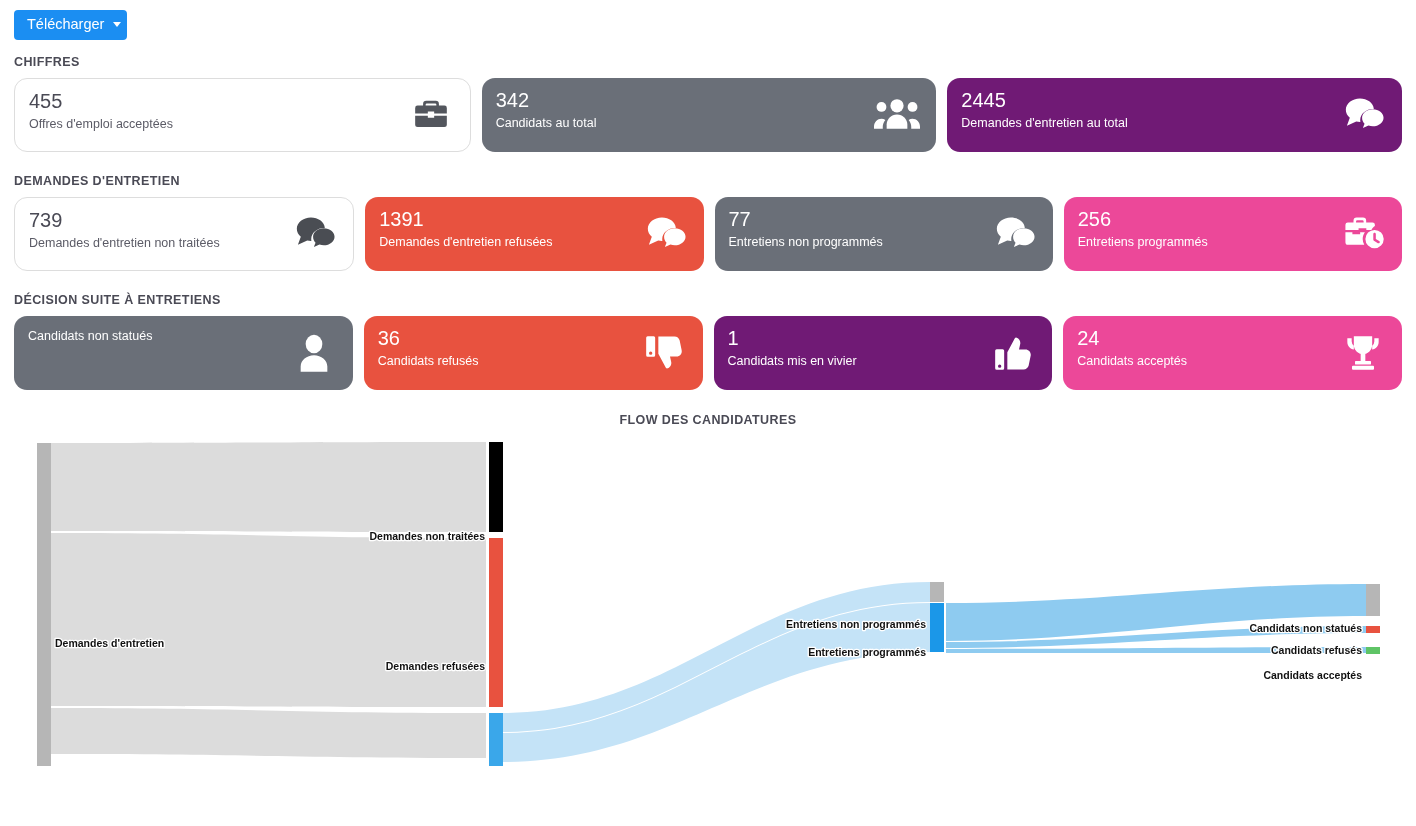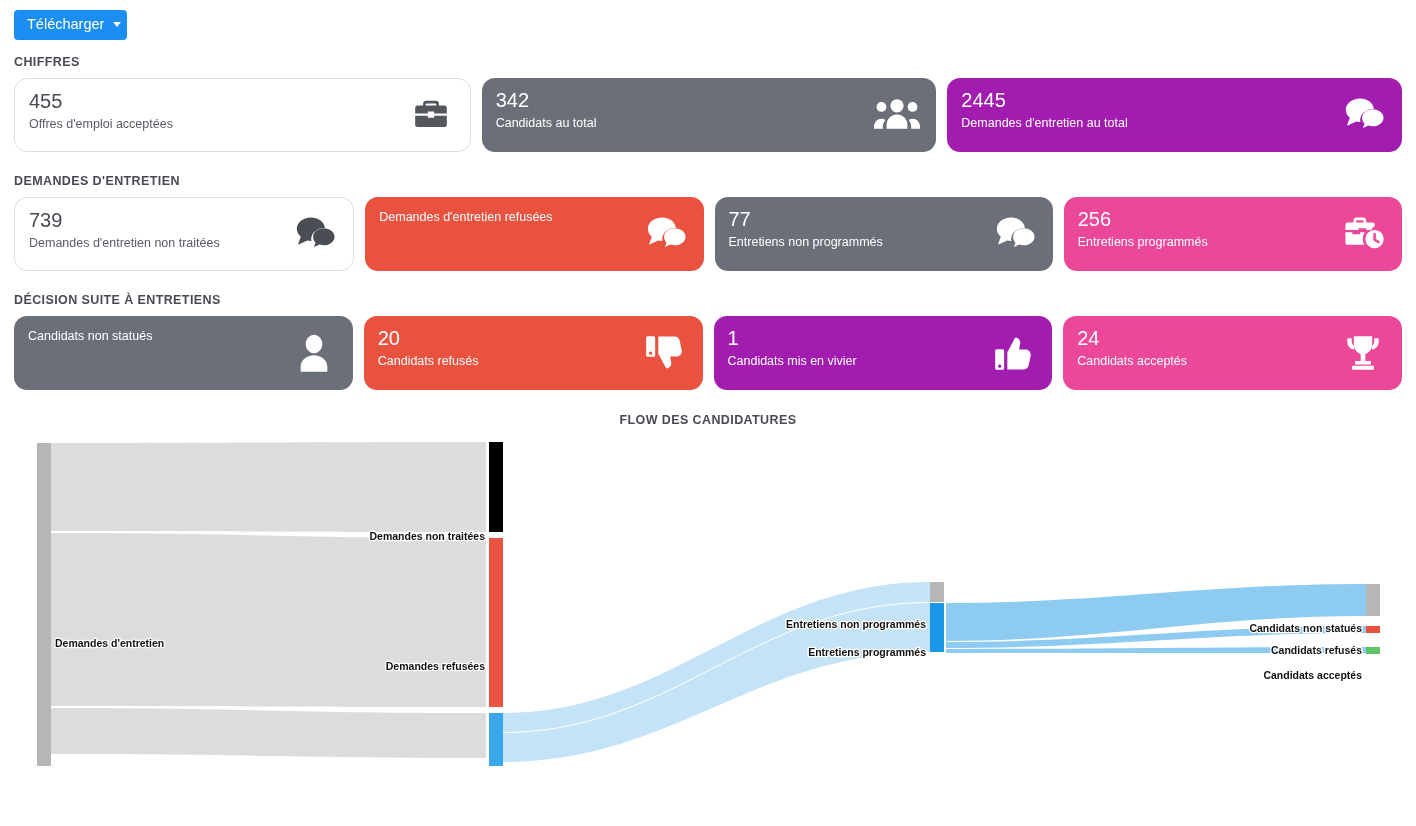--- a/index.html
+++ b/index.html
@@ -55,21 +55,21 @@
   .card .card-icon {
     position: absolute; right: 16px; top: 50%;
     transform: translateY(-50%);
     width: 46px; height: 46px;
     display: flex; align-items: center; justify-content: center;
   }
   .card.white { background: #fff; border: 1px solid #ddd; }
   .card.white .value { color: #4a4a55; }
   .card.white .label { color: #5b5b66; }
   .card.gray  { background: #6a6f78; }
-  .card.blue  { background: #a21caf; }
+  .card.blue  { background: #701a75; }
   .card.red   { background: #e8523f; }
   .card.green { background: #ec4899; }
   .card.gray .value, .card.gray .label,
   .card.blue .value, .card.blue .label,
   .card.red  .value, .card.red  .label,
   .card.green .value, .card.green .label { color: #ffffff; }
 
   
   .sankey-wrap { position: relative; width: 1388px; height: 330px; }
   .sankey-wrap svg { display: block; }
@@ -146,20 +146,21 @@
         <div class="label">Demandes d'entretien non traitées</div>
         <div class="card-icon">
           <svg width="46" height="38" viewBox="0 0 30 24" fill="#4a4d53">
             <path d="M28.4 13.8c0 3.1-3.1 5.6-7 5.6-1 0-1.9-.2-2.8-.5l-3.7 1.6 1.1-2.8c-1-1-1.6-2.4-1.6-3.9 0-3.1 3.1-5.6 7-5.6s7 2.5 7 5.6z"></path>
             <path d="M22 7.6C21.6 4 17.7 1.2 13 1.2 7.9 1.2 3.8 4.5 3.8 8.6c0 2 1 3.9 2.6 5.2L4.5 19l6.1-2.8c.8.2 1.6.3 2.4.3h.3c-.1-.4-.1-.8-.1-1.2 0-4 3.8-7.2 8.5-7.2.1 0 .2 0 .3 0z"></path>
           </svg>
         </div>
       </div>
 
       <div class="card red">
+        <div class="value">1391</div>
         <div class="label">Demandes d'entretien refusées</div>
         <div class="card-icon">
           <svg width="46" height="38" viewBox="0 0 30 24" fill="#ffffff">
             <path d="M28.4 13.8c0 3.1-3.1 5.6-7 5.6-1 0-1.9-.2-2.8-.5l-3.7 1.6 1.1-2.8c-1-1-1.6-2.4-1.6-3.9 0-3.1 3.1-5.6 7-5.6s7 2.5 7 5.6z"></path>
             <path d="M22 7.6C21.6 4 17.7 1.2 13 1.2 7.9 1.2 3.8 4.5 3.8 8.6c0 2 1 3.9 2.6 5.2L4.5 19l6.1-2.8c.8.2 1.6.3 2.4.3h.3c-.1-.4-.1-.8-.1-1.2 0-4 3.8-7.2 8.5-7.2.1 0 .2 0 .3 0z"></path>
           </svg>
         </div>
       </div>
 
       <div class="card gray">
@@ -196,21 +197,21 @@
         <div class="label">Candidats non statués</div>
         <div class="card-icon">
           <svg width="36" height="40" viewBox="0 0 20 24" fill="#ffffff">
             <ellipse cx="10" cy="6.6" rx="5" ry="5.6"></ellipse>
             <path d="M10 13.4c-4.4 0-8 3-8 6.7v3.2h16v-3.2c0-3.7-3.6-6.7-8-6.7z"></path>
           </svg>
         </div>
       </div>
 
       <div class="card red">
-        <div class="value">20</div>
+        <div class="value">36</div>
         <div class="label">Candidats refusés</div>
         <div class="card-icon">
           <svg width="42" height="40" viewBox="0 0 24 24" fill="#ffffff">
             <path d="M2.2 2h3.6a.9.9 0 0 1 .9.9v10.4a.9.9 0 0 1-.9.9H2.2a.9.9 0 0 1-.9-.9V2.9A.9.9 0 0 1 2.2 2zm1.8 9.1a1 1 0 1 0 0 2 1 1 0 0 0 0-2z"></path>
             <path d="M8.6 2.1h9.7c1.5 0 2.8 1 3.1 2.4l1.2 5.8c.4 2-1.1 3.8-3.1 3.8h-3.9l.7 3.1c.4 1.7-.5 3.4-2.1 4a.9.9 0 0 1-1.1-.4l-4.5-8.3V2.1z"></path>
           </svg>
         </div>
       </div>
 
       <div class="card blue">

